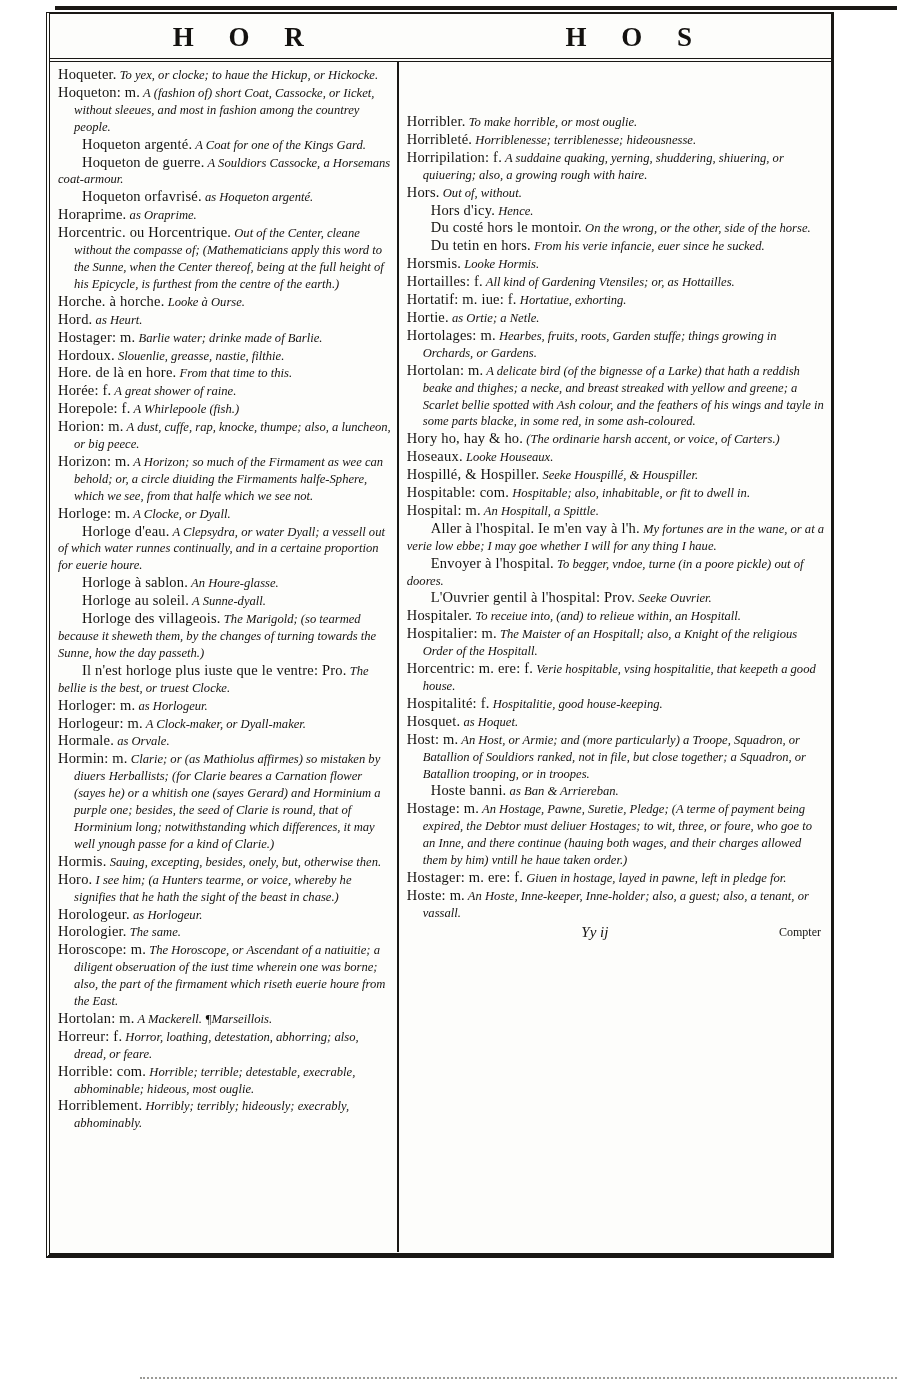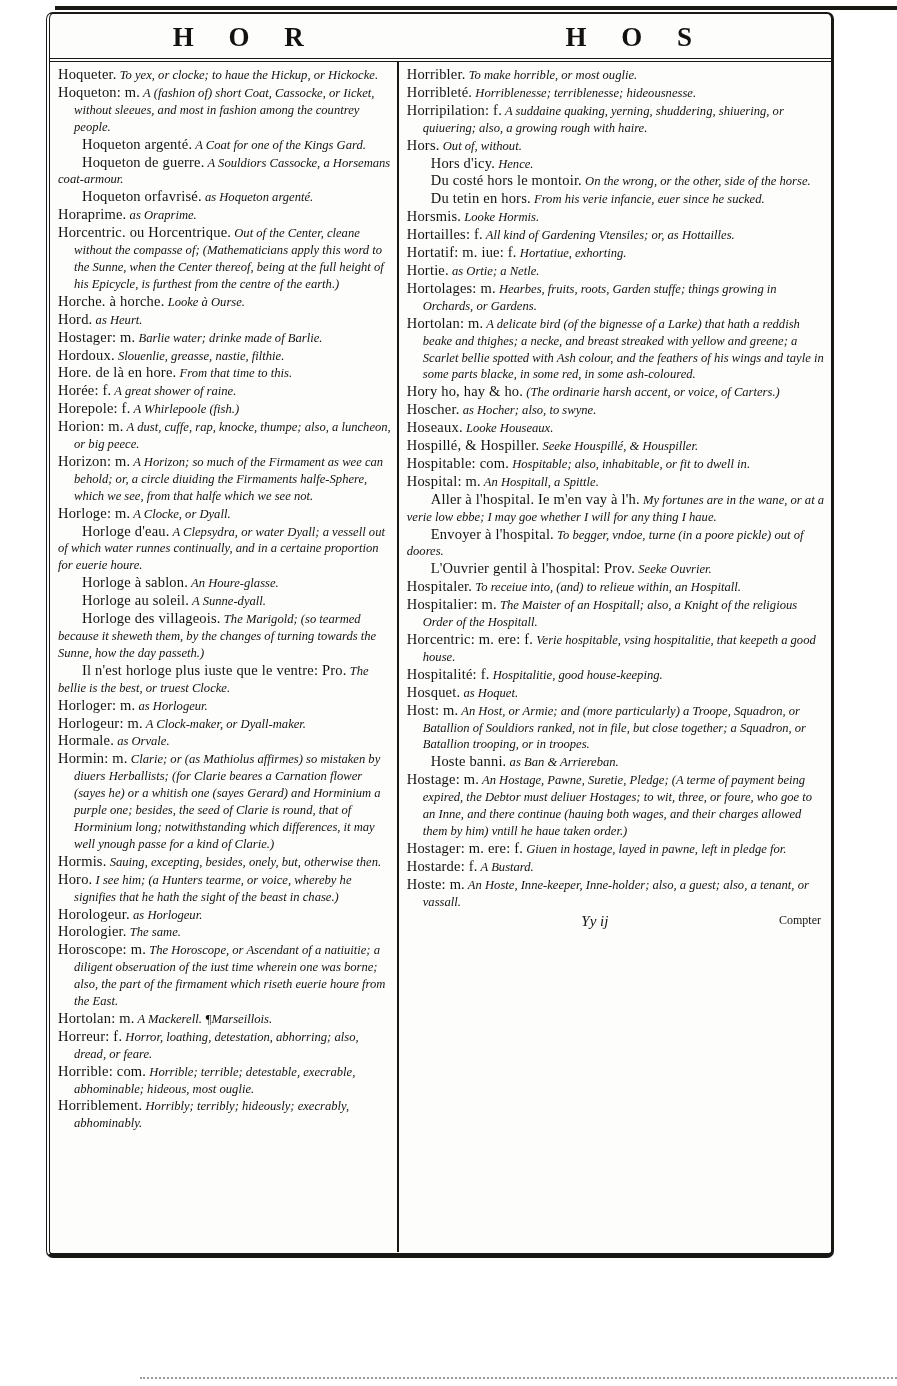--- a/index.html
+++ b/index.html
@@ -19,60 +19,59 @@
     border-top:2px dotted #9a9a96;
   }
   .page-frame{
     position:absolute;left:46px;top:12px;width:788px;height:1246px;
     border-left:4px double #1a1815;
     border-right:3px solid #1a1815;
     border-top:2px solid #1a1815;
     border-bottom:5px solid #1a1815;
     box-sizing:border-box;
     background:#fdfdfb;
-    border-radius:7px;
   }
   .running-head{
     display:flex;height:44px;align-items:center;
     border-bottom:4px double #1a1815;
   }
   .running-head .head-cell{
     flex:1;text-align:center;
     font-size:27px;letter-spacing:14px;
     font-weight:bold;
     padding-top:2px;
   }
   .columns{
     display:flex;height:1190px;overflow:hidden;
   }
   .col{
     box-sizing:border-box;
     padding:4px 6px 11px 8px;
     overflow:hidden;
   }
   .col.left{width:378px;border-right:2px solid #1a1815;}
-  .col.right{width:469px;}
+  .col.right{width:469px;margin-top:47px;}
   .entry{
     margin:0;
     font-size:12.6px;
     line-height:16.9px;
     padding-left:16px;text-indent:-16px;
     font-style:italic;
   }
   .entry.sub{
     padding-left:0;text-indent:24px;
   }
   .entry .head{
     font-style:normal;
     font-size:14.5px;
     letter-spacing:0.2px;
   }
   .entry .gloss{font-style:italic;}
   .col-footer{
-    display:flex;align-items:flex-start;
+    display:flex;align-items:center;
     font-size:14px;
     margin-top:2px;
     padding:0 4px;
   }
   .col-footer .sig{flex:1;text-align:center;font-style:italic;font-size:15px;}
   .col-footer .catch{text-align:right;font-size:12px;}
 </style>
 </head>
 <body>
 
@@ -129,38 +128,36 @@
         <p class="entry sub"><span class="head">Hors d'icy.</span> <span class="gloss">Hence.</span></p>
         <p class="entry sub"><span class="head">Du costé hors le montoir.</span> <span class="gloss">On the wrong, or the other, side of the horse.</span></p>
         <p class="entry sub"><span class="head">Du tetin en hors.</span> <span class="gloss">From his verie infancie, euer since he sucked.</span></p>
         <p class="entry"><span class="head">Horsmis.</span> <span class="gloss">Looke Hormis.</span></p>
         <p class="entry"><span class="head">Hortailles: f.</span> <span class="gloss">All kind of Gardening Vtensiles; or, as Hottailles.</span></p>
         <p class="entry"><span class="head">Hortatif: m. iue: f.</span> <span class="gloss">Hortatiue, exhorting.</span></p>
         <p class="entry"><span class="head">Hortie.</span> <span class="gloss">as Ortie; a Netle.</span></p>
         <p class="entry"><span class="head">Hortolages: m.</span> <span class="gloss">Hearbes, fruits, roots, Garden stuffe; things growing in Orchards, or Gardens.</span></p>
         <p class="entry"><span class="head">Hortolan: m.</span> <span class="gloss">A delicate bird (of the bignesse of a Larke) that hath a reddish beake and thighes; a necke, and breast streaked with yellow and greene; a Scarlet bellie spotted with Ash colour, and the feathers of his wings and tayle in some parts blacke, in some red, in some ash-coloured.</span></p>
         <p class="entry"><span class="head">Hory ho, hay &amp; ho.</span> <span class="gloss">(The ordinarie harsh accent, or voice, of Carters.)</span></p>
-        <p class="entry"><span class="head">Hoscher.</span> <span class="gloss">as Hocher; also, to swyne.</span></p>
         <p class="entry"><span class="head">Hoseaux.</span> <span class="gloss">Looke Houseaux.</span></p>
         <p class="entry"><span class="head">Hospillé, &amp; Hospiller.</span> <span class="gloss">Seeke Houspillé, &amp; Houspiller.</span></p>
         <p class="entry"><span class="head">Hospitable: com.</span> <span class="gloss">Hospitable; also, inhabitable, or fit to dwell in.</span></p>
         <p class="entry"><span class="head">Hospital: m.</span> <span class="gloss">An Hospitall, a Spittle.</span></p>
         <p class="entry sub"><span class="head">Aller à l'hospital. Ie m'en vay à l'h.</span> <span class="gloss">My fortunes are in the wane, or at a verie low ebbe; I may goe whether I will for any thing I haue.</span></p>
         <p class="entry sub"><span class="head">Envoyer à l'hospital.</span> <span class="gloss">To begger, vndoe, turne (in a poore pickle) out of doores.</span></p>
         <p class="entry sub"><span class="head">L'Ouvrier gentil à l'hospital: Prov.</span> <span class="gloss">Seeke Ouvrier.</span></p>
         <p class="entry"><span class="head">Hospitaler.</span> <span class="gloss">To receiue into, (and) to relieue within, an Hospitall.</span></p>
         <p class="entry"><span class="head">Hospitalier: m.</span> <span class="gloss">The Maister of an Hospitall; also, a Knight of the religious Order of the Hospitall.</span></p>
         <p class="entry"><span class="head">Horcentric: m. ere: f.</span> <span class="gloss">Verie hospitable, vsing hospitalitie, that keepeth a good house.</span></p>
         <p class="entry"><span class="head">Hospitalité: f.</span> <span class="gloss">Hospitalitie, good house-keeping.</span></p>
         <p class="entry"><span class="head">Hosquet.</span> <span class="gloss">as Hoquet.</span></p>
         <p class="entry"><span class="head">Host: m.</span> <span class="gloss">An Host, or Armie; and (more particularly) a Troope, Squadron, or Batallion of Souldiors ranked, not in file, but close together; a Squadron, or Batallion trooping, or in troopes.</span></p>
         <p class="entry sub"><span class="head">Hoste banni.</span> <span class="gloss">as Ban &amp; Arriereban.</span></p>
         <p class="entry"><span class="head">Hostage: m.</span> <span class="gloss">An Hostage, Pawne, Suretie, Pledge; (A terme of payment being expired, the Debtor must deliuer Hostages; to wit, three, or foure, who goe to an Inne, and there continue (hauing both wages, and their charges allowed them by him) vntill he haue taken order.)</span></p>
         <p class="entry"><span class="head">Hostager: m. ere: f.</span> <span class="gloss">Giuen in hostage, layed in pawne, left in pledge for.</span></p>
-        <p class="entry"><span class="head">Hostarde: f.</span> <span class="gloss">A Bustard.</span></p>
         <p class="entry"><span class="head">Hoste: m.</span> <span class="gloss">An Hoste, Inne-keeper, Inne-holder; also, a guest; also, a tenant, or vassall.</span></p>
         <div class="col-footer">
           <span class="sig">Yy ij</span>
           <span class="catch">Compter</span>
         </div>
       </div>
   </div>
 </div>
 
 <div class="bottom-artifact"></div>

